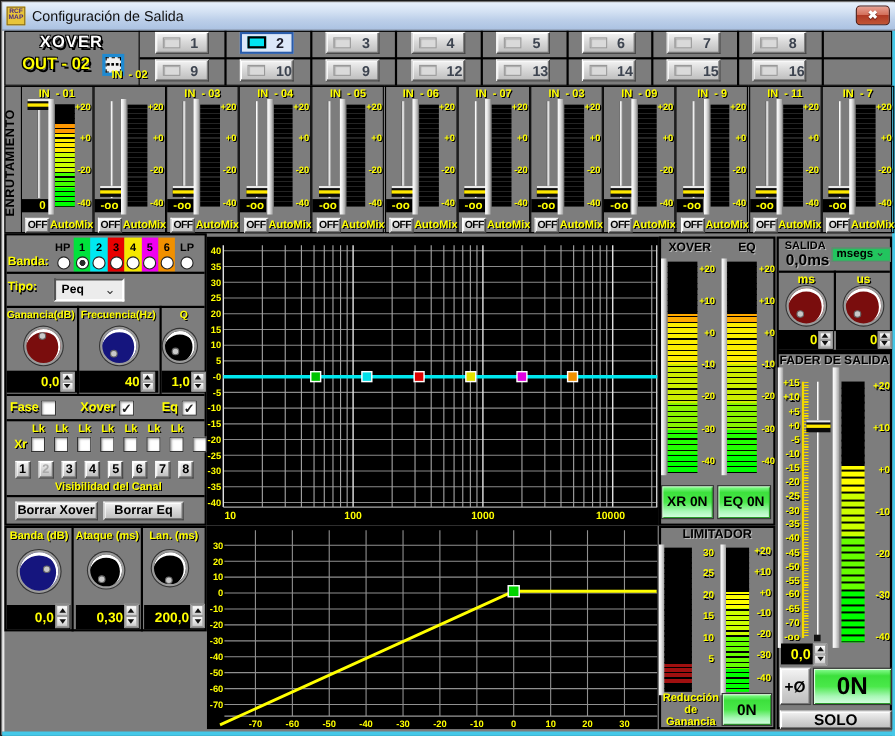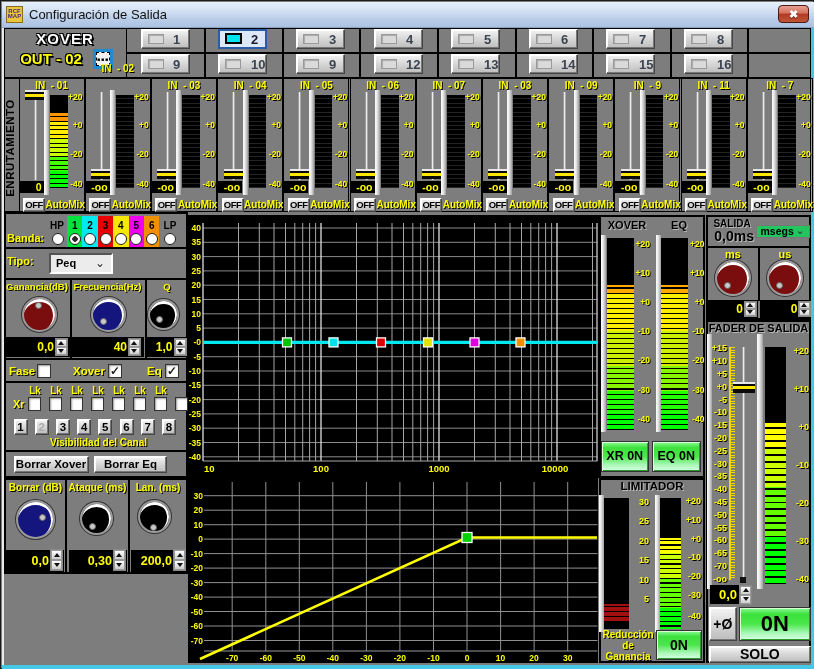--- a/index.html
+++ b/index.html
@@ -559,21 +559,21 @@
       <div class="dn">
         <span class="ar"></span>
       </div>
     </div>
     <div class="abs btn" style="left:708px;top:605.5px;width:27.5px;height:34.5px;font-size:14px;">+Ø</div>
     <div class="abs gbtn" style="left:738px;top:605.5px;width:71.5px;height:34.5px;font-size:22px;">0N</div>
     <div class="abs btn" style="left:708px;top:644.5px;width:101.5px;height:17.5px;font-size:14px;">SOLO</div>
     <div class="panel" style="left:3px;top:477px;width:184px;height:96px;"></div>
     <div class="abs" style="left:64px;top:477px;width:2px;height:96px;background:#000;"></div>
     <div class="abs" style="left:127px;top:477px;width:2px;height:96px;background:#000;"></div>
-    <div class="abs yl" style="left:5px;top:481px;width:59px;font-size:10px;text-align:center;">Borrar (dB)</div>
+    <div class="abs yl" style="left:5px;top:481px;width:59px;font-size:10px;text-align:center;">Banda (dB)</div>
     <div class="abs yl" style="left:66px;top:481px;width:61px;font-size:10px;text-align:center;">Ataque (ms)</div>
     <div class="abs yl" style="left:129px;top:481px;width:56px;font-size:10px;text-align:center;">Lan. (ms)</div>
     <div class="knob" style="left:15.0px;top:498.5px;width:39.0px;height:39.0px;background:#15157e;border:2px solid #9b9b9b;box-shadow:inset 0 4px 0 -1px #fff,inset -3px 1px 0 -1px #fff,0 0 0 1px #333;"></div>
     <div class="kdot" style="left:38.0px;top:512.5px;width:7.0px;height:7.0px;"></div>
     <div class="knob" style="left:79.0px;top:500.5px;width:33.0px;height:33.0px;background:#000;border:2px solid #9b9b9b;box-shadow:inset 0 4px 0 -1px #fff,inset -3px 1px 0 -1px #fff,0 0 0 1px #333;"></div>
     <div class="kdot" style="left:88.0px;top:521.5px;width:7.0px;height:7.0px;"></div>
     <div class="knob" style="left:137.0px;top:498.5px;width:33.0px;height:33.0px;background:#000;border:2px solid #9b9b9b;box-shadow:inset 0 4px 0 -1px #fff,inset -3px 1px 0 -1px #fff,0 0 0 1px #333;"></div>
     <div class="kdot" style="left:149.0px;top:522.5px;width:7.0px;height:7.0px;"></div>
     <div class="abs blackbox" style="left:5px;top:548.5px;width:58px;height:22px;font-size:12.5px;line-height:22px;padding-right:15px;">0,0</div>
     <div class="spin" style="left:49.0px;top:548.0px;height:22px;">

